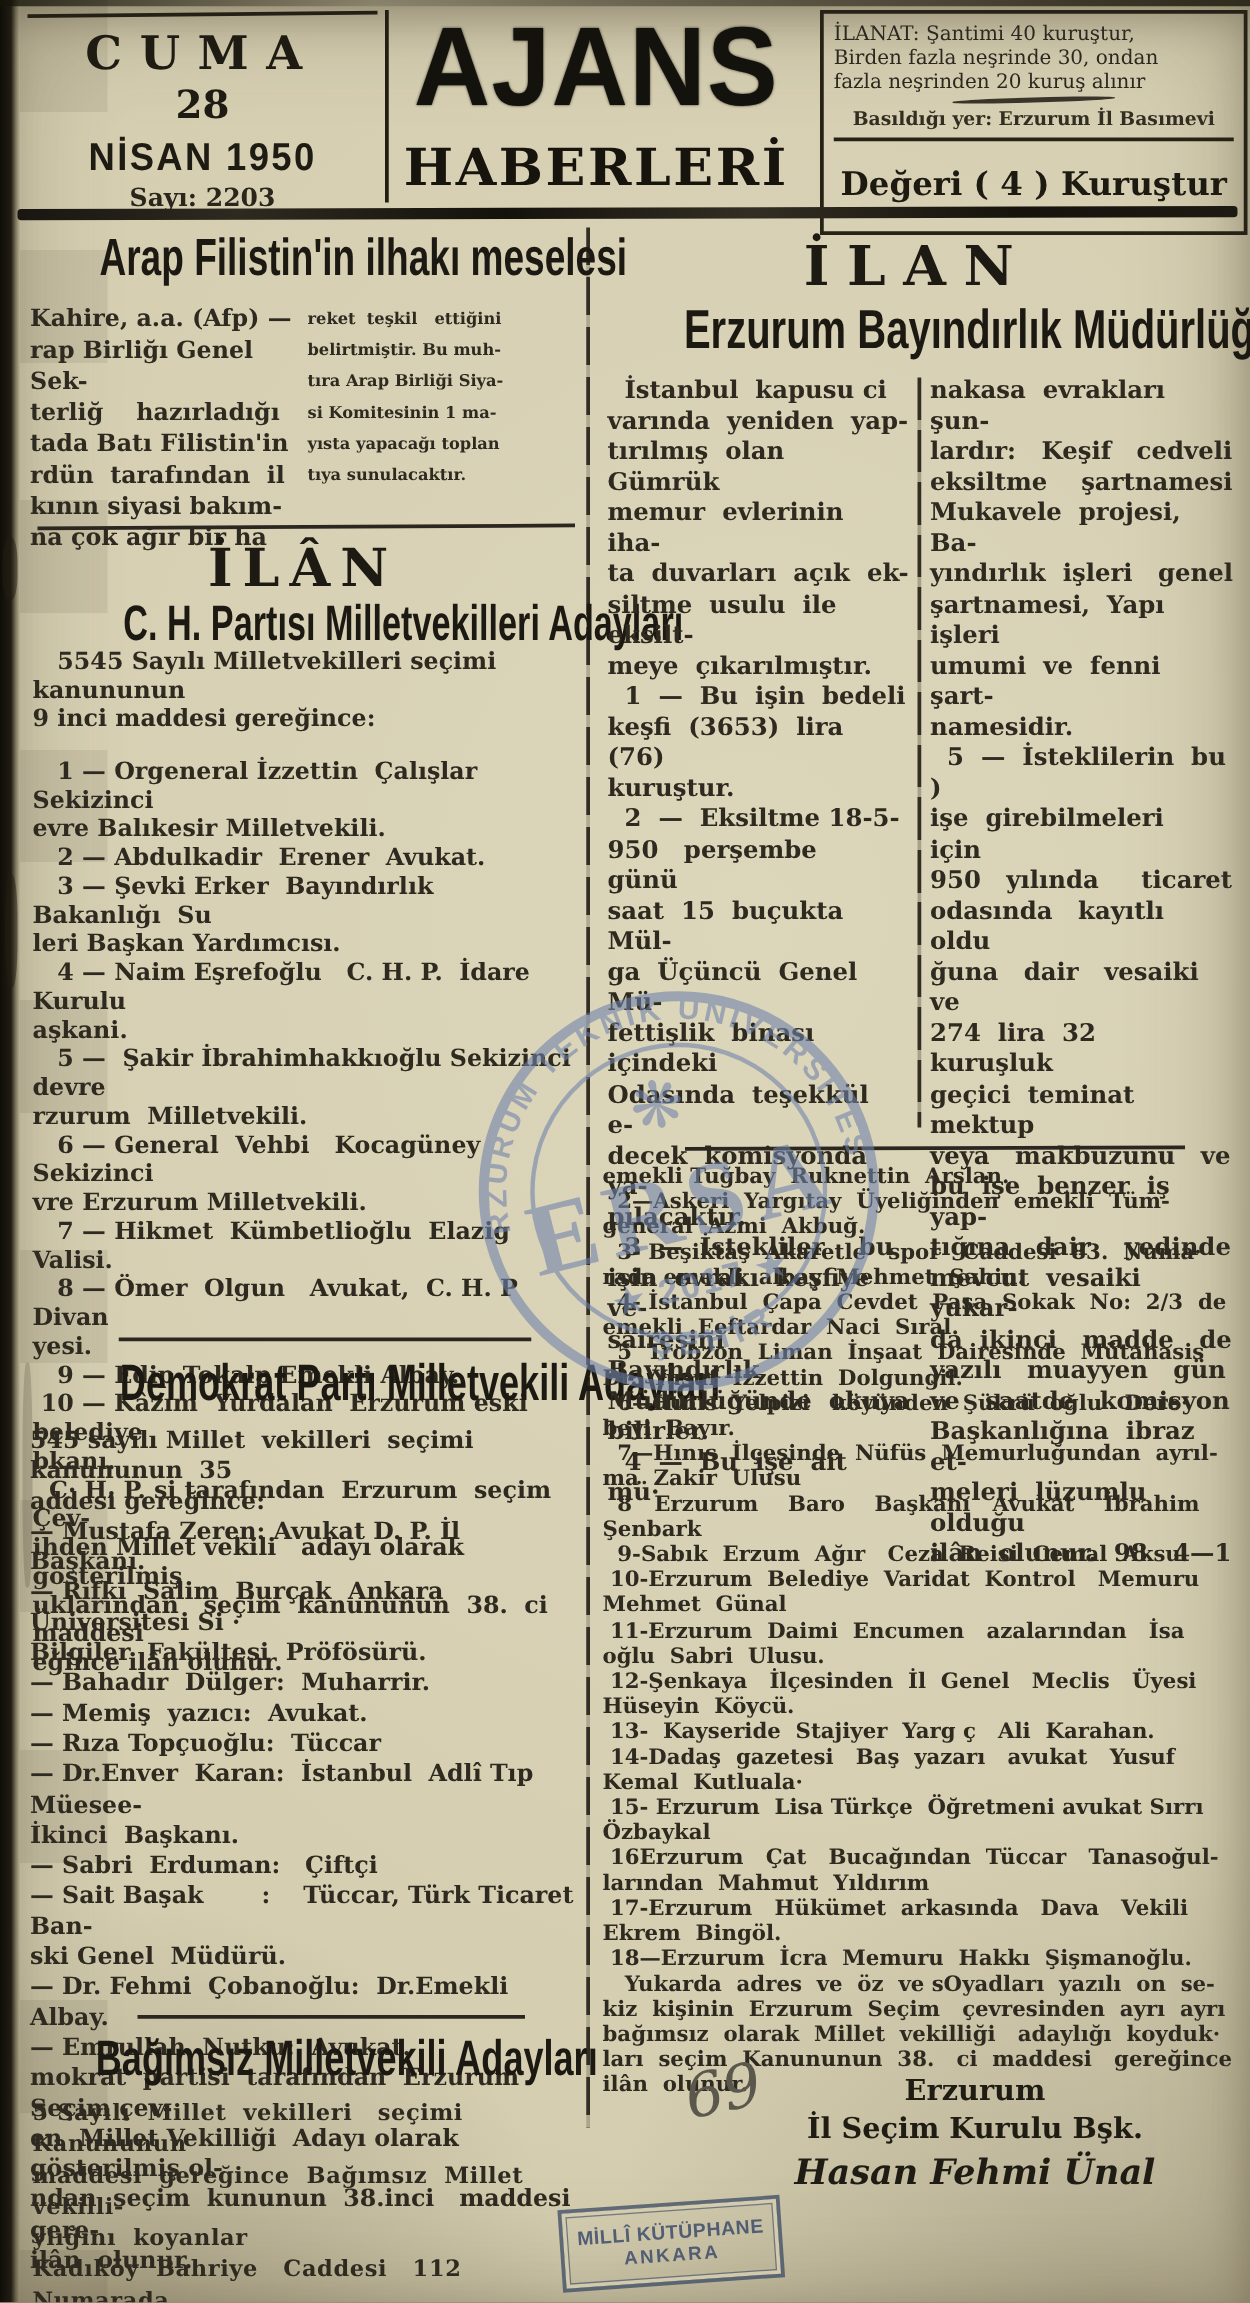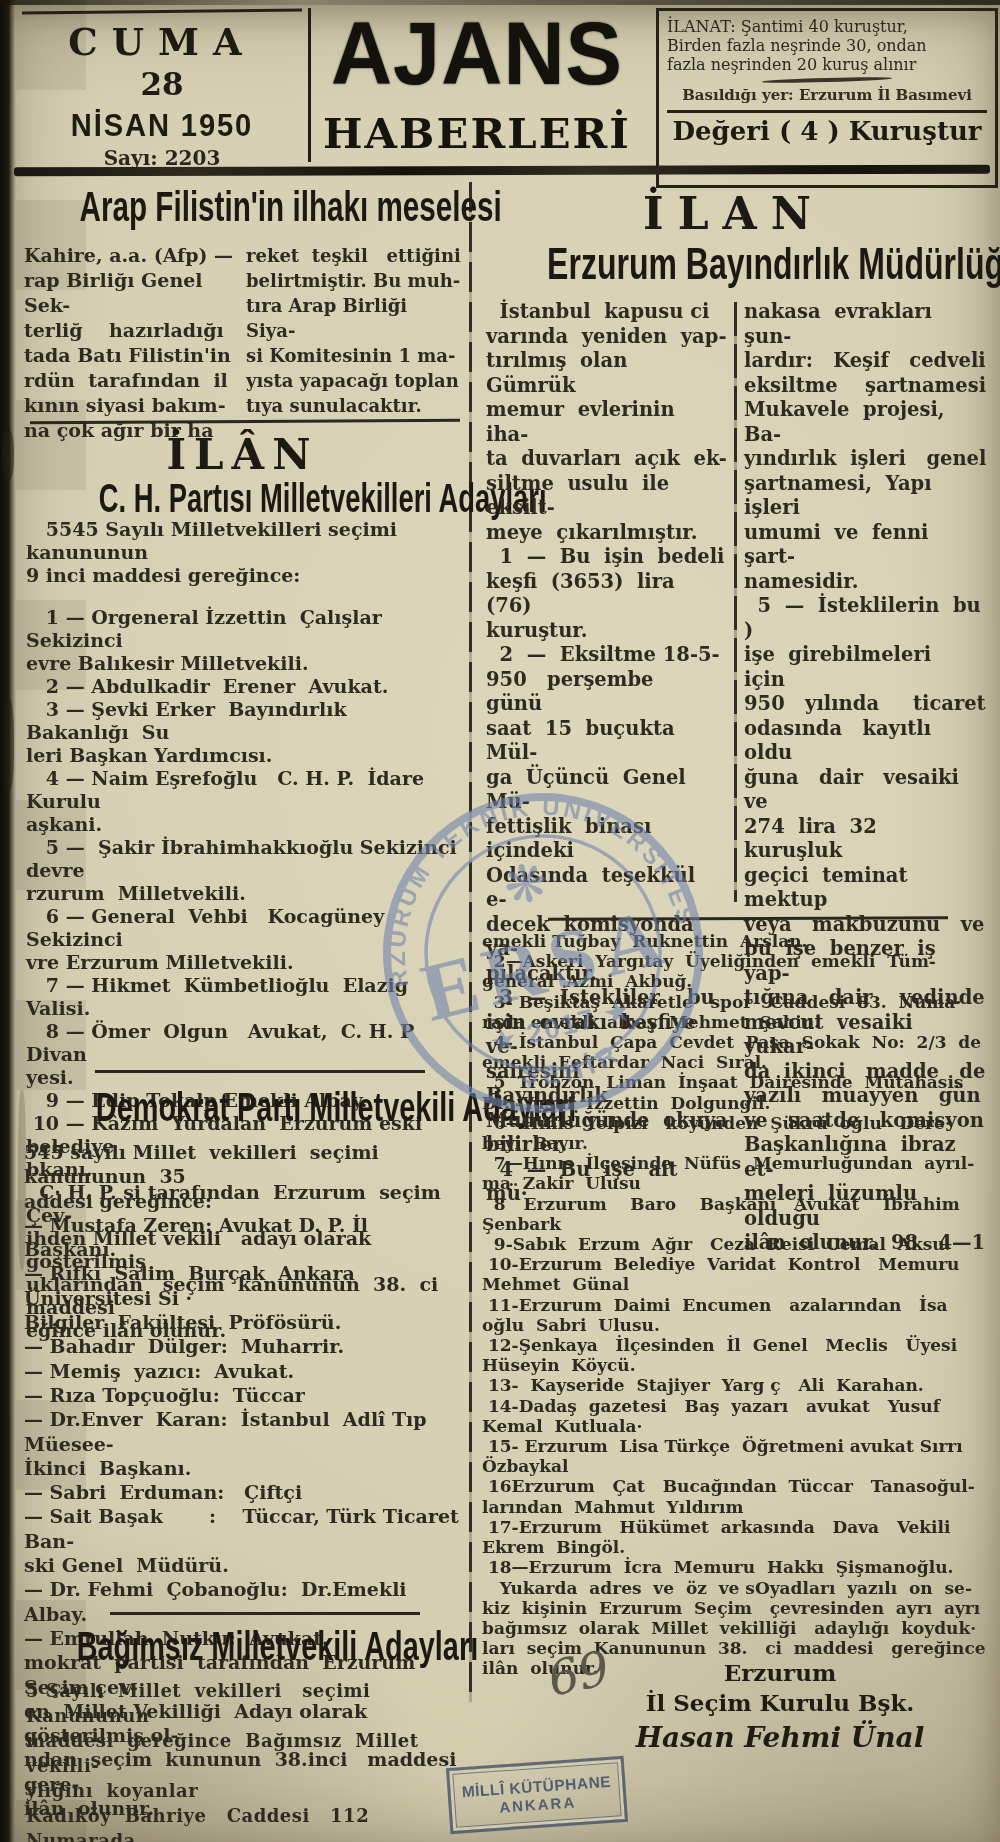--- a/index.html
+++ b/index.html
@@ -32,39 +32,39 @@
   .daynum{font-size:31px;font-weight:bold;color:#1e1b13;margin-top:2px;}
   .monthyear{font-family:"Liberation Sans",sans-serif;font-size:31px;font-weight:bold;letter-spacing:2px;color:#1e1b13;margin-top:6px;transform:scaleX(.94);}
   .issue{font-size:20px;font-weight:bold;color:#2a261c;margin-top:2px;}
   .vrule1{left:308px;top:8px;width:3px;height:154px;background:#221e14;}
   .logo{left:312px;top:6px;width:330px;height:158px;text-align:center;}
   .logo-title{font-family:"Liberation Sans",sans-serif;font-weight:900;font-size:83px;letter-spacing:1px;color:#14120c;transform:scale(1.02,1.08);text-shadow:0 0 2px rgba(20,18,12,.8);}
   .logo-sub{font-size:41px;font-weight:bold;letter-spacing:2px;color:#17140e;margin-top:8px;transform:scaleX(1.02);}
   .infobox{left:645px;top:8px;width:342px;height:180px;border:3px solid #262216;padding:6px 8px 0 8px;box-sizing:border-box;margin-left:11px;}
   .squiggle{width:130px;height:4px;margin:4px auto 4px auto;background:#3a342a;border-radius:50% 40% 50% 40%;transform:rotate(-1.5deg);}
   .printer{font-size:15px;font-weight:bold;color:#332e22;text-align:center;margin-top:2px;}
-  .price{font-size:26px;font-weight:bold;color:#1d1a12;text-align:center;border-top:3px solid #262216;margin-top:6px;padding-top:3px;}
+  .price{font-size:26px;font-weight:bold;color:#1d1a12;text-align:center;border-top:3px solid #262216;margin-top:6px;padding-top:20px;}
   .mastbar{left:14px;top:166px;width:976px;height:9px;
     background:linear-gradient(to right,#191611 0%,#2e2a20 18%,#15120c 40%,#332e23 60%,#16130d 82%,#1d1a13 100%);
     border-radius:3px;transform:rotate(-.15deg);}
   
   .main-divider{left:469px;top:182px;width:2.5px;height:1520px;
     background:repeating-linear-gradient(to bottom,#332e23 0 30px, rgba(51,46,35,.25) 30px 40px);}
   .sub-divider{left:734px;top:302px;width:2.5px;height:600px;
     background:repeating-linear-gradient(to bottom,#332e23 0 34px, rgba(51,46,35,.3) 34px 42px);}
   .hr{height:3px;background:#2b2720;}
   
   .cond-wrap{text-align:center;}
   .cond{display:inline-block;font-family:"Liberation Sans",sans-serif;font-weight:bold;color:#1c1913;white-space:nowrap;}
   .serif-head{font-weight:bold;color:#1d1a13;text-align:center;}
   
   .lines div{white-space:pre-wrap;min-height:1em;}
   .body-lines{font-weight:bold;color:#2e2a20;}
   .colA{left:24px;top:243px;width:216px;font-size:19px;line-height:25px;}
-  .colB{left:246px;top:243px;width:216px;font-size:18px;line-height:25px;}
+  .colB{left:246px;top:243px;width:216px;font-size:13px;line-height:25px;}
   .chp-lines{left:26px;top:518px;width:436px;font-size:19px;line-height:23px;}
   .dp-lines{left:24px;top:1140px;width:440px;font-size:19px;line-height:24.3px;}
   .ind-lines{left:26px;top:1678px;width:440px;font-size:18px;line-height:25px;letter-spacing:.5px;}
   .rcolA{left:486px;top:300px;width:242px;font-size:19.5px;line-height:24.5px;}
   .rcolB{left:744px;top:300px;width:244px;font-size:19.5px;line-height:24.5px;}
   .cand-lines{left:482px;top:931px;width:508px;font-size:17px;line-height:20.2px;}
   
   .sig{left:620px;top:1658px;width:320px;text-align:center;color:#1f1c14;}
   .sig .org{font-size:23px;font-weight:bold;line-height:30px;}
   .sig .name{font-size:28px;font-weight:bold;font-style:italic;margin-top:3px;text-align:center;}

